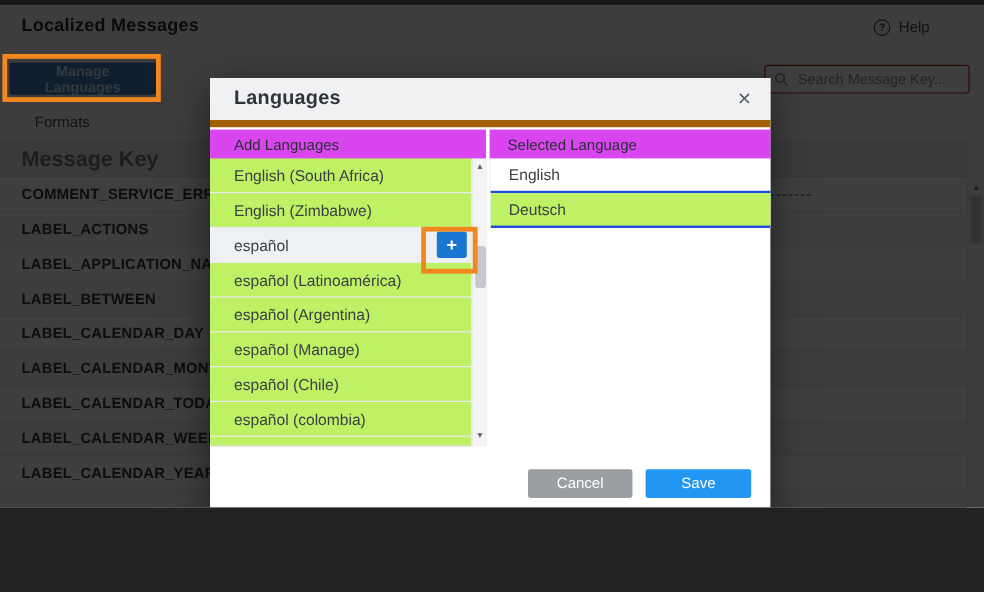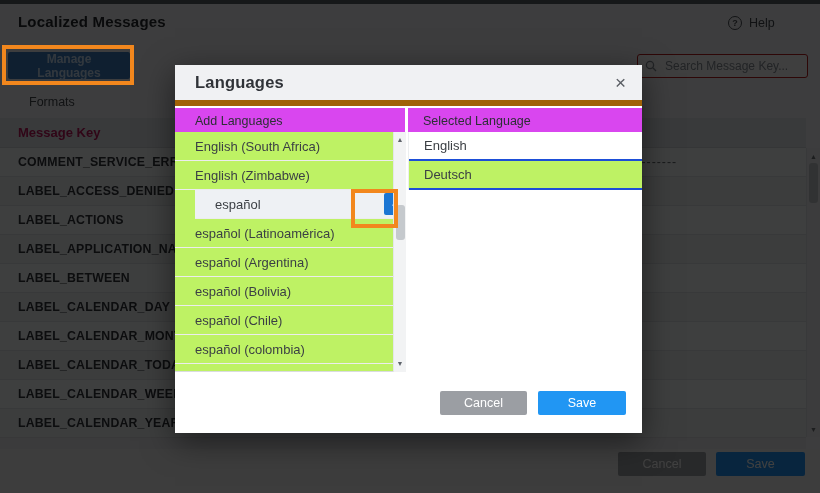--- a/index.html
+++ b/index.html
@@ -1,36 +1,36 @@
 <!DOCTYPE html>
 <html><head>
 <meta charset="utf-8">
 <style>
   html,body{margin:0;padding:0;background:#222;}
   *{box-sizing:border-box;}
-  .screen{position:relative;width:820px;height:493px;overflow:hidden;
+  .screen{position:relative;width:820px;height:423px;overflow:hidden;
     font-family:"Liberation Sans",sans-serif;background:#f3f4f6;padding-left:12px;}
 
   
   .topstrip{position:absolute;left:0;top:0;width:820px;height:4px;background:#5a5f66;}
   .page-title{position:absolute;left:18px;top:13px;font-size:15px;font-weight:bold;color:#26292e;letter-spacing:.2px;}
   .help{position:absolute;left:728px;top:16px;display:flex;align-items:center;gap:7px;color:#42464d;font-size:12.5px;}
   .help-ring{width:14px;height:14px;border:1.4px solid #4a4e54;border-radius:50%;display:flex;align-items:center;justify-content:center;font-size:9px;font-weight:bold;color:#4a4e54;}
   .manage-btn{position:absolute;left:8px;top:52px;width:122px;height:27px;background:#3f7ec0;border:none;border-radius:2px;
     color:#c7def5;font-size:12px;font-weight:bold;display:flex;align-items:center;justify-content:center;cursor:pointer;}
   .tabs{position:absolute;left:14px;top:88px;height:28px;display:flex;}
   .tab{padding:0 15px;display:flex;align-items:center;font-size:12.5px;color:#44484e;cursor:pointer;}
   .tab.active{background:#dde1e6;}
   .search-box{position:absolute;left:637px;top:54px;width:171px;height:24px;border:1px solid #b91c1c;border-radius:3px;background:#fafbfc;display:flex;align-items:center;padding:0 7px;gap:6px;}
   .search-box svg{flex:0 0 auto;}
   .search-box input{border:none;outline:none;background:transparent;width:100%;font-size:12px;color:#3c4046;font-family:"Liberation Sans",sans-serif;}
   .search-box input::placeholder{color:#878d94;}
 
   .grid-header{position:absolute;left:0;top:118px;width:806px;height:30px;background:#e3e6ea;border-bottom:1px solid #d2d5d9;
-    display:flex;align-items:center;padding-left:18px;font-size:13px;font-weight:bold;color:#be185d;}
+    display:flex;align-items:center;padding-left:18px;font-size:18px;font-weight:bold;color:#737373;}
   .grid-body{position:absolute;left:0;top:148px;width:806px;height:289px;overflow:hidden;}
   .grid-row{height:29px;border-bottom:1px solid #e0e2e6;background:#f8f9fb;position:relative;
     display:flex;align-items:center;padding-left:18px;font-size:12.3px;font-weight:600;color:#303439;letter-spacing:.2px;cursor:pointer;}
   .grid-row:nth-child(even){background:#eff1f4;}
   .grid-row .cell-value{position:absolute;left:616px;font-weight:normal;color:#5f6468;letter-spacing:1px;}
   .vscroll{position:absolute;left:806px;top:148px;width:14px;height:289px;background:#edeff1;border-left:1px solid #e0e2e6;}
   .vscroll .arrow{position:absolute;left:0;width:13px;height:12px;display:flex;align-items:center;justify-content:center;font-size:7px;color:#6f747a;cursor:pointer;}
   .vscroll .arrow.up{top:2px;} .vscroll .arrow.down{bottom:2px;}
   .vscroll .thumb{position:absolute;left:2px;top:15px;width:9px;height:40px;background:#c3c7cc;border-radius:3px;cursor:pointer;}
   .hscroll{position:absolute;left:0;top:437px;width:806px;height:12px;background:#eaecef;border-top:1px solid #dde0e3;}
@@ -47,21 +47,21 @@
     box-shadow:0 8px 30px rgba(0,0,0,0.5);}
   .modal-header{position:absolute;left:0;top:0;width:467px;height:41px;background:#f0f1f3;border-bottom:6px solid #a16207;
     display:flex;align-items:center;justify-content:space-between;padding:0 16px 0 20px;}
   .modal-title{font-size:16.5px;font-weight:bold;color:#303338;letter-spacing:.2px;}
   .modal-close{font-size:19px;color:#5a5e64;cursor:pointer;line-height:1;}
   .band{position:absolute;top:43px;height:25px;background:#d946ef;display:flex;align-items:center;font-size:12.5px;font-weight:normal;color:#2b2f34;}
   .band-left{left:0;width:230px;padding-left:20px;}
   .band-right{left:233px;width:234px;padding-left:15px;}
   .lang-list{position:absolute;left:0;top:67px;width:218px;height:240px;border-bottom:1px solid #d9dcdf;overflow:hidden;background:#bef264;}
   .lang-row{height:29px;border-bottom:1px solid #ececee;display:flex;align-items:center;padding-left:20px;font-size:13px;color:#3b3f44;position:relative;cursor:pointer;}
-  .lang-row.hovered{background:#eef1f4;margin-left:20px;}
+  .lang-row.hovered{background:#eef1f4;}
   .add-btn{position:absolute;left:189px;top:3px;width:25px;height:22px;background:#1b76d3;border:none;border-radius:2px;
     color:#ffffff;font-size:15px;font-weight:bold;display:flex;align-items:center;justify-content:center;line-height:1;cursor:pointer;padding:0;}
   .list-scroll{position:absolute;left:218px;top:67px;width:13px;height:240px;background:#f2f3f4;border-left:1px solid #e4e6e8;}
   .list-scroll .arrow{position:absolute;left:0;width:12px;height:11px;display:flex;align-items:center;justify-content:center;font-size:7px;color:#5f646b;cursor:pointer;}
   .list-scroll .arrow.up{top:2px;} .list-scroll .arrow.down{bottom:3px;}
   .list-scroll .thumb{position:absolute;left:2px;top:73px;width:9px;height:35px;background:#c5c9cd;border-radius:3px;cursor:pointer;}
   .sel-list{position:absolute;left:233px;top:67px;width:234px;background:#fff;border-left:1px solid #eceef0;}
   .sel-row{height:29px;border-bottom:2px solid #1d4ed8;display:flex;align-items:center;padding-left:15px;font-size:13px;color:#3b3f44;cursor:pointer;}
   .sel-row:nth-child(2){background:#bef264;}
   .m-btn{position:absolute;top:326px;height:24px;border:none;border-radius:2px;font-size:12.5px;color:#ffffff;font-family:"Liberation Sans",sans-serif;cursor:pointer;}
@@ -102,23 +102,20 @@
     <input type="text" placeholder="Search Message Key..." style="">
   </div>
 
   <div class="grid-header">Message Key</div>
 
   <div class="grid-body">
     <div class="grid-row">
       <span>COMMENT_SERVICE_ERROR_ME</span>
       <span class="cell-value">------------</span>
     </div>
-    <div class="grid-row">
-        <span>LABEL_ACCESS_DENIED</span>
-      </div>
     <div class="grid-row">
         <span>LABEL_ACTIONS</span>
       </div>
     <div class="grid-row">
         <span>LABEL_APPLICATION_NAME</span>
       </div>
     <div class="grid-row">
         <span>LABEL_BETWEEN</span>
       </div>
     <div class="grid-row">
@@ -166,21 +163,21 @@
       <div class="lang-row">English (South Africa)</div>
       <div class="lang-row">English (Zimbabwe)</div>
       <div class="lang-row hovered">
         <span>español</span>
         <button class="add-btn">
           <span>+</span>
         </button>
       </div>
       <div class="lang-row">español (Latinoamérica)</div>
       <div class="lang-row">español (Argentina)</div>
-      <div class="lang-row">español (Bolivia)</div>
+      <div class="lang-row">español (Manage)</div>
       <div class="lang-row">español (Chile)</div>
       <div class="lang-row">español (colombia)</div>
     </div>
 
     <div class="list-scroll">
       <div class="arrow up">▲</div>
       <div class="thumb"></div>
       <div class="arrow down">▼</div>
     </div>
 

